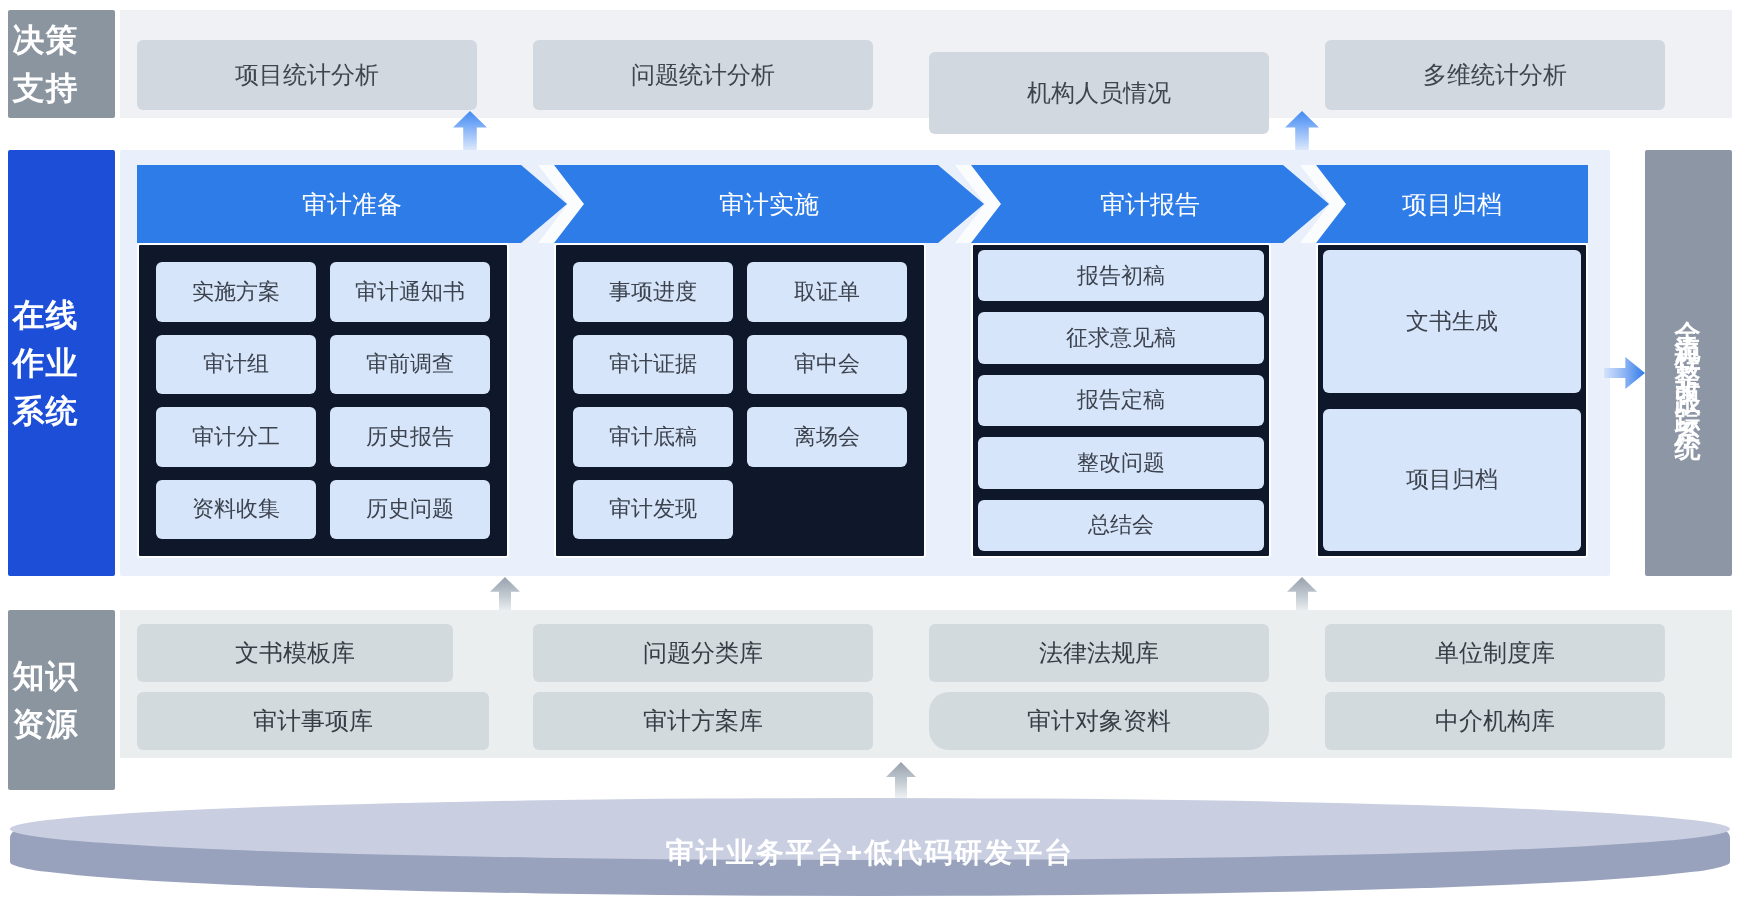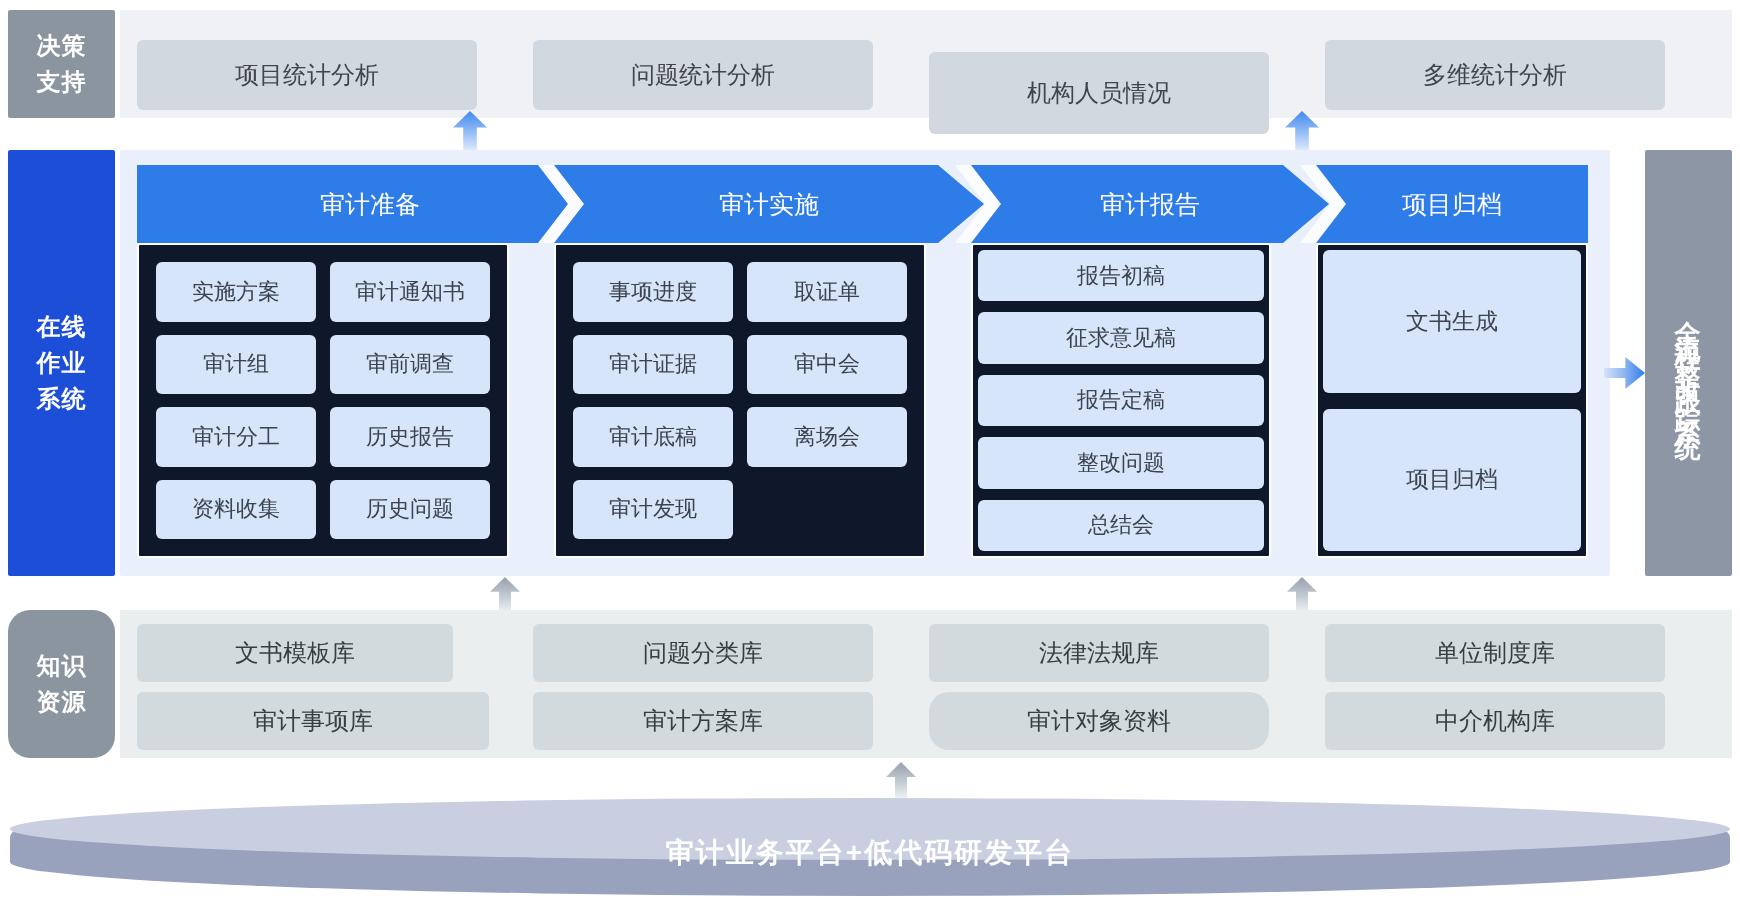--- a/index.html
+++ b/index.html
@@ -1,37 +1,37 @@
 <!DOCTYPE html>
 <html><head>
 <meta charset="utf-8">
 <style>
   html,body{margin:0;padding:0;background:#ffffff;}
   body{width:1740px;height:902px;position:relative;overflow:hidden;
        font-family:"Liberation Sans","DejaVu Sans",sans-serif;color:#3a4149;}
   .abs{position:absolute;box-sizing:border-box;}
   
-  .side-label{background:#8b95a0;color:#fff;font-weight:bold;font-size:24px;
-      display:flex;align-items:center;justify-content:center;border-radius:2px;}
+  .side-label{background:#8b95a0;color:#fff;font-weight:bold;font-size:32px;
+      display:flex;align-items:center;border-radius:2px;}
   .side-label.blue{background:#1d4ed8;}
   .wrap2{width:2.35em;word-break:break-all;text-align:center;line-height:1.5;letter-spacing:1px;}
   
   .band{background:#eff1f4;}
   .band.know{background:#ebeeef;}
   .btn{background:#d2d8df;border-radius:6px;display:flex;align-items:center;justify-content:center;
        font-size:24px;color:#3f454d;margin-top:12px;}
   .kchip{background:#d3dadd;border-radius:6px;display:flex;align-items:center;justify-content:center;
        font-size:24px;color:#363d45;}
   
   .container{background:#e9f0fc;border-radius:2px;}
   .banner-wrap{height:78px;top:165px;}
   .banner-wrap.shadowed{filter:drop-shadow(-16px 0 0 #fbfcfe);}
   .banner{width:100%;height:100%;background:#2e7ce8;color:#fff;font-size:25px;
       display:flex;align-items:center;justify-content:center;}
-  .clip-first{clip-path:polygon(0 0,calc(100% - 46px) 0,100% 50%,calc(100% - 46px) 100%,0 100%);padding-left:18px;}
+  .clip-first{clip-path:polygon(0 0,calc(100% - 46px) 0,100% 50%,calc(100% - 46px) 100%,0 100%);}
   .clip-mid{clip-path:polygon(0 0,calc(100% - 46px) 0,100% 50%,calc(100% - 46px) 100%,0 100%,30px 50%);}
   .clip-last{clip-path:polygon(0 0,100% 0,100% 100%,0 100%,30px 50%);}
   .panel{top:243px;height:315px;background:#0f172a;border:2px solid #fdfeff;border-radius:3px;}
   .grid2{display:grid;grid-template-columns:1fr 1fr;gap:13px 14px;padding:17px;height:100%;box-sizing:border-box;}
   .grid1{display:grid;grid-template-columns:1fr;gap:11px;padding:5px;height:100%;box-sizing:border-box;}
   .chip{background:#d7e5fa;border-radius:6px;display:flex;align-items:center;justify-content:center;
       font-size:22px;color:#3c434e;}
   .chip.big{font-size:23px;}
   
   .vbar{background:#8d96a5;color:#fff;display:flex;align-items:center;justify-content:center;border-radius:2px;}
@@ -126,21 +126,21 @@
 
 <div class="abs arrow-right" style="left:1604px;top:357px;width:41px;height:32px;"></div>
 
 <div class="abs vbar" style="left:1645px;top:150px;width:87px;height:426px;">
   <span class="vtext">全流程整改跟踪系统</span>
 </div>
 
 <div class="abs arrow-up gray" style="left:490px;top:577px;width:30px;height:35px;"></div>
 <div class="abs arrow-up gray" style="left:1287px;top:577px;width:30px;height:35px;"></div>
 
-<div class="abs side-label" style="left:8px;top:610px;width:107px;height:148px;border-radius:22px;">
+<div class="abs side-label" style="left:8px;top:610px;width:107px;height:180px;">
   <span class="wrap2">知识资源</span>
 </div>
 <div class="abs band know" style="left:120px;top:610px;width:1612px;height:148px;"></div>
 <div class="abs kchip" style="left:137px;top:624px;width:316px;height:58px;">文书模板库</div>
 <div class="abs kchip" style="left:533px;top:624px;width:340px;height:58px;">问题分类库</div>
 <div class="abs kchip" style="left:929px;top:624px;width:340px;height:58px;">法律法规库</div>
 <div class="abs kchip" style="left:1325px;top:624px;width:340px;height:58px;">单位制度库</div>
 <div class="abs kchip" style="left:137px;top:692px;width:352px;height:58px;">审计事项库</div>
 <div class="abs kchip" style="left:533px;top:692px;width:340px;height:58px;">审计方案库</div>
 <div class="abs kchip" style="left:929px;top:692px;width:340px;height:58px;border-radius:20px;">审计对象资料</div>

